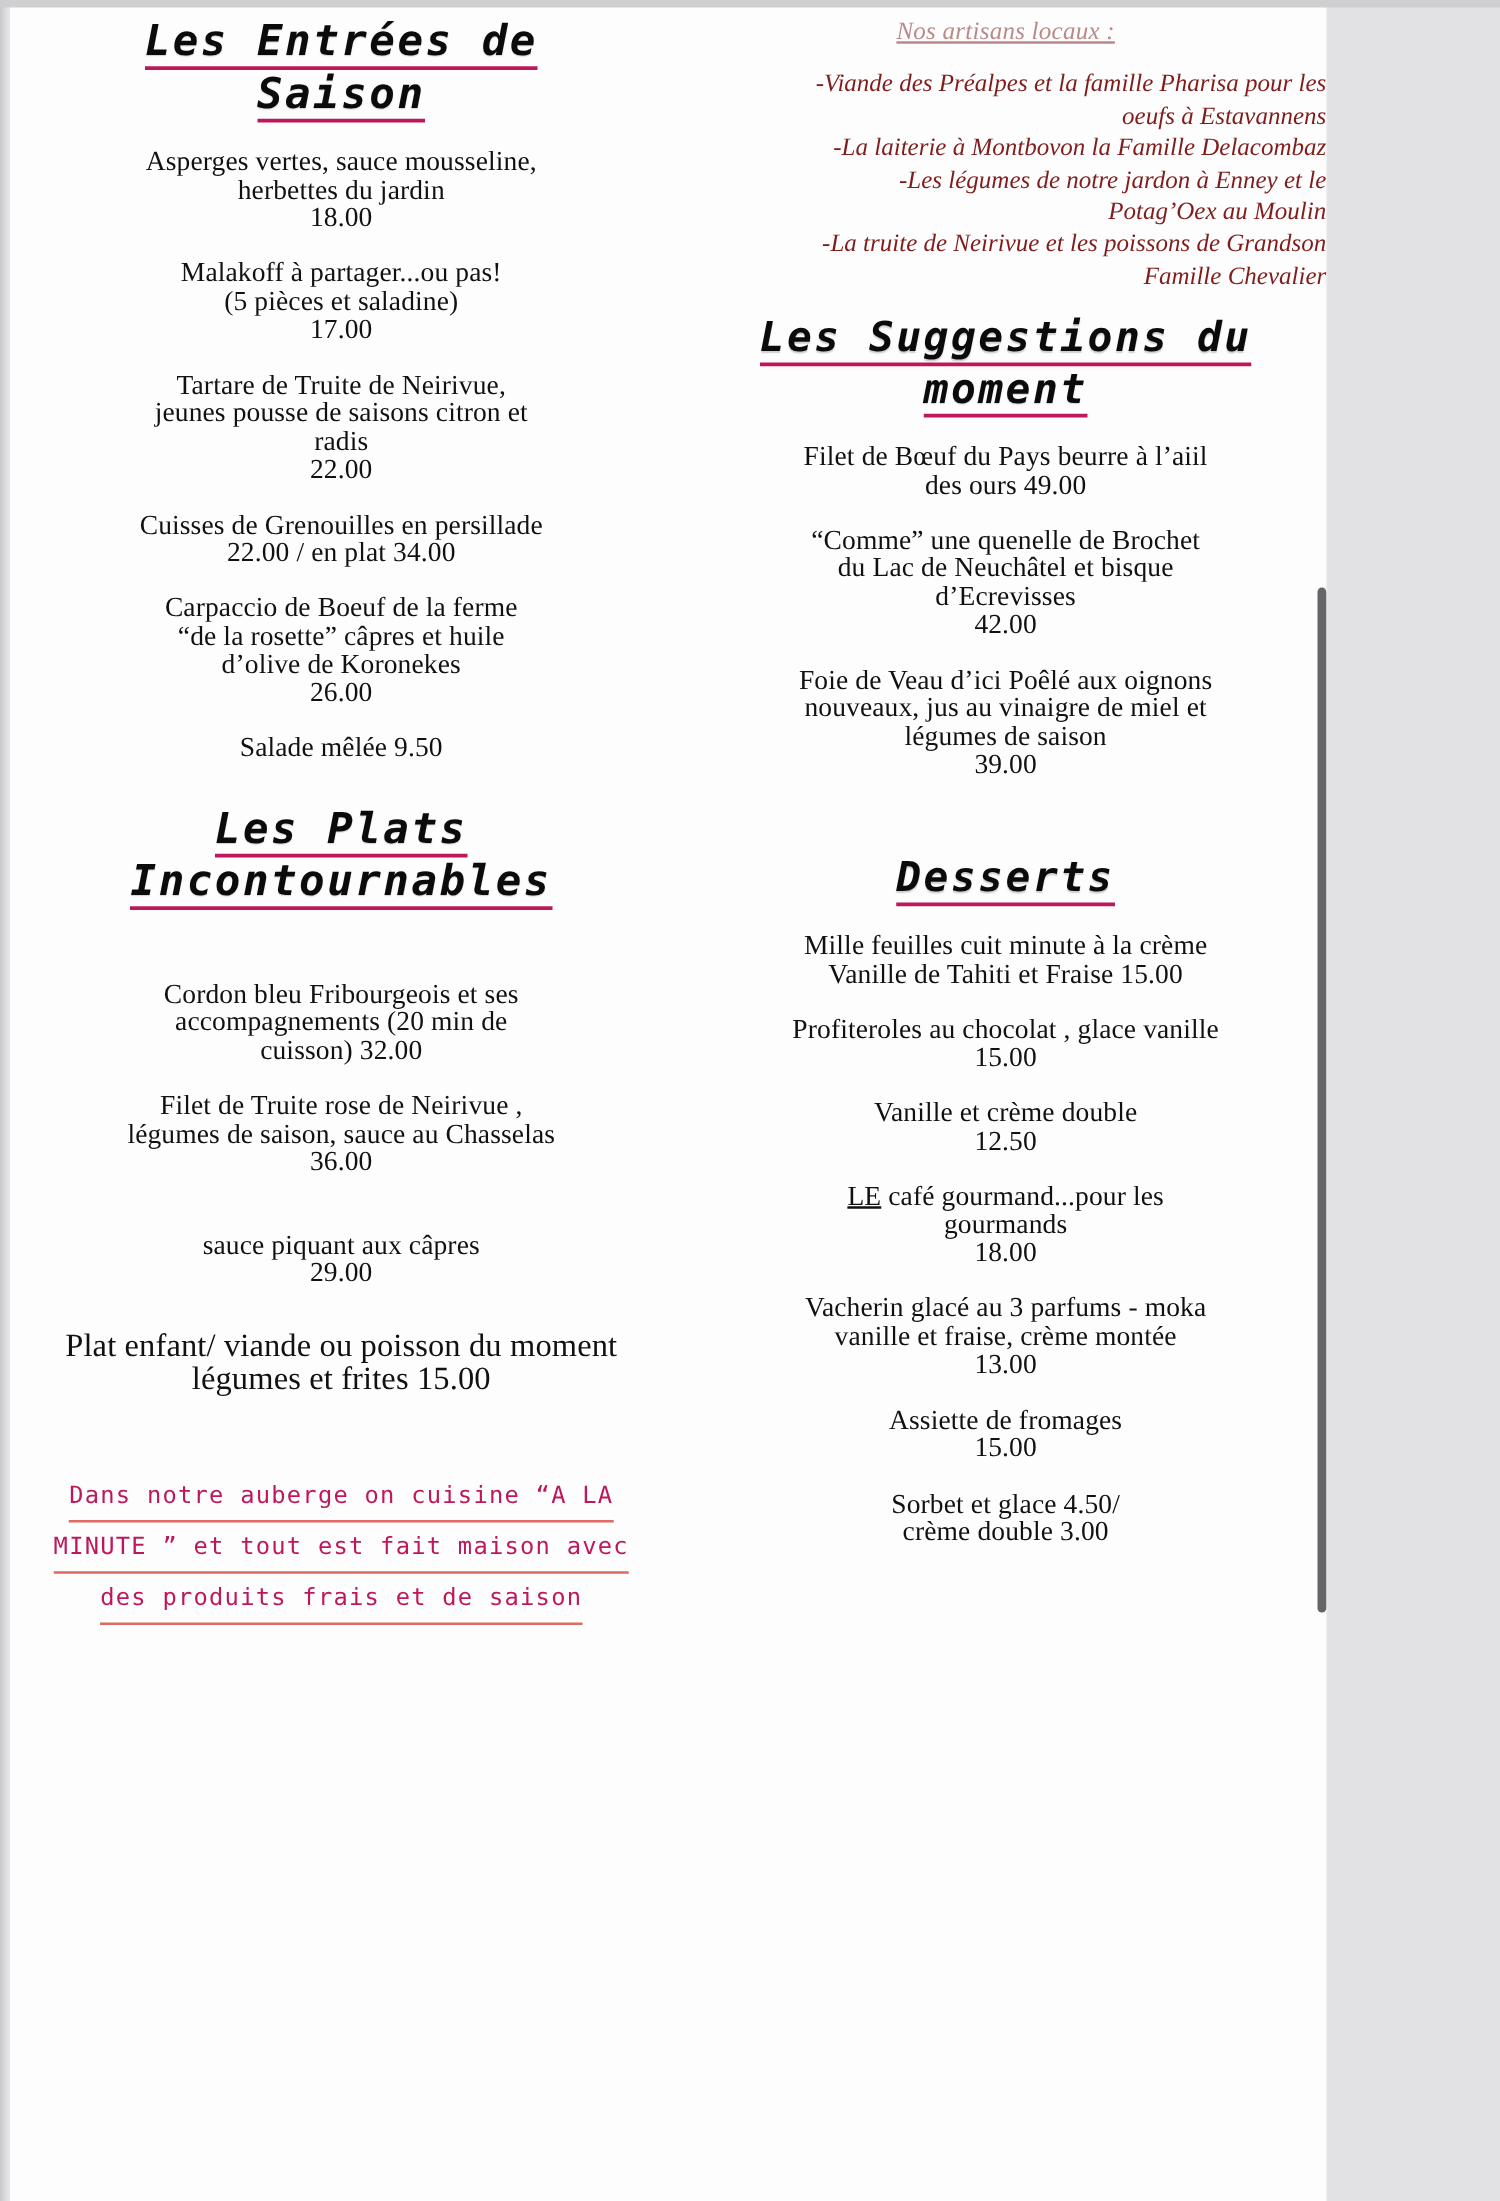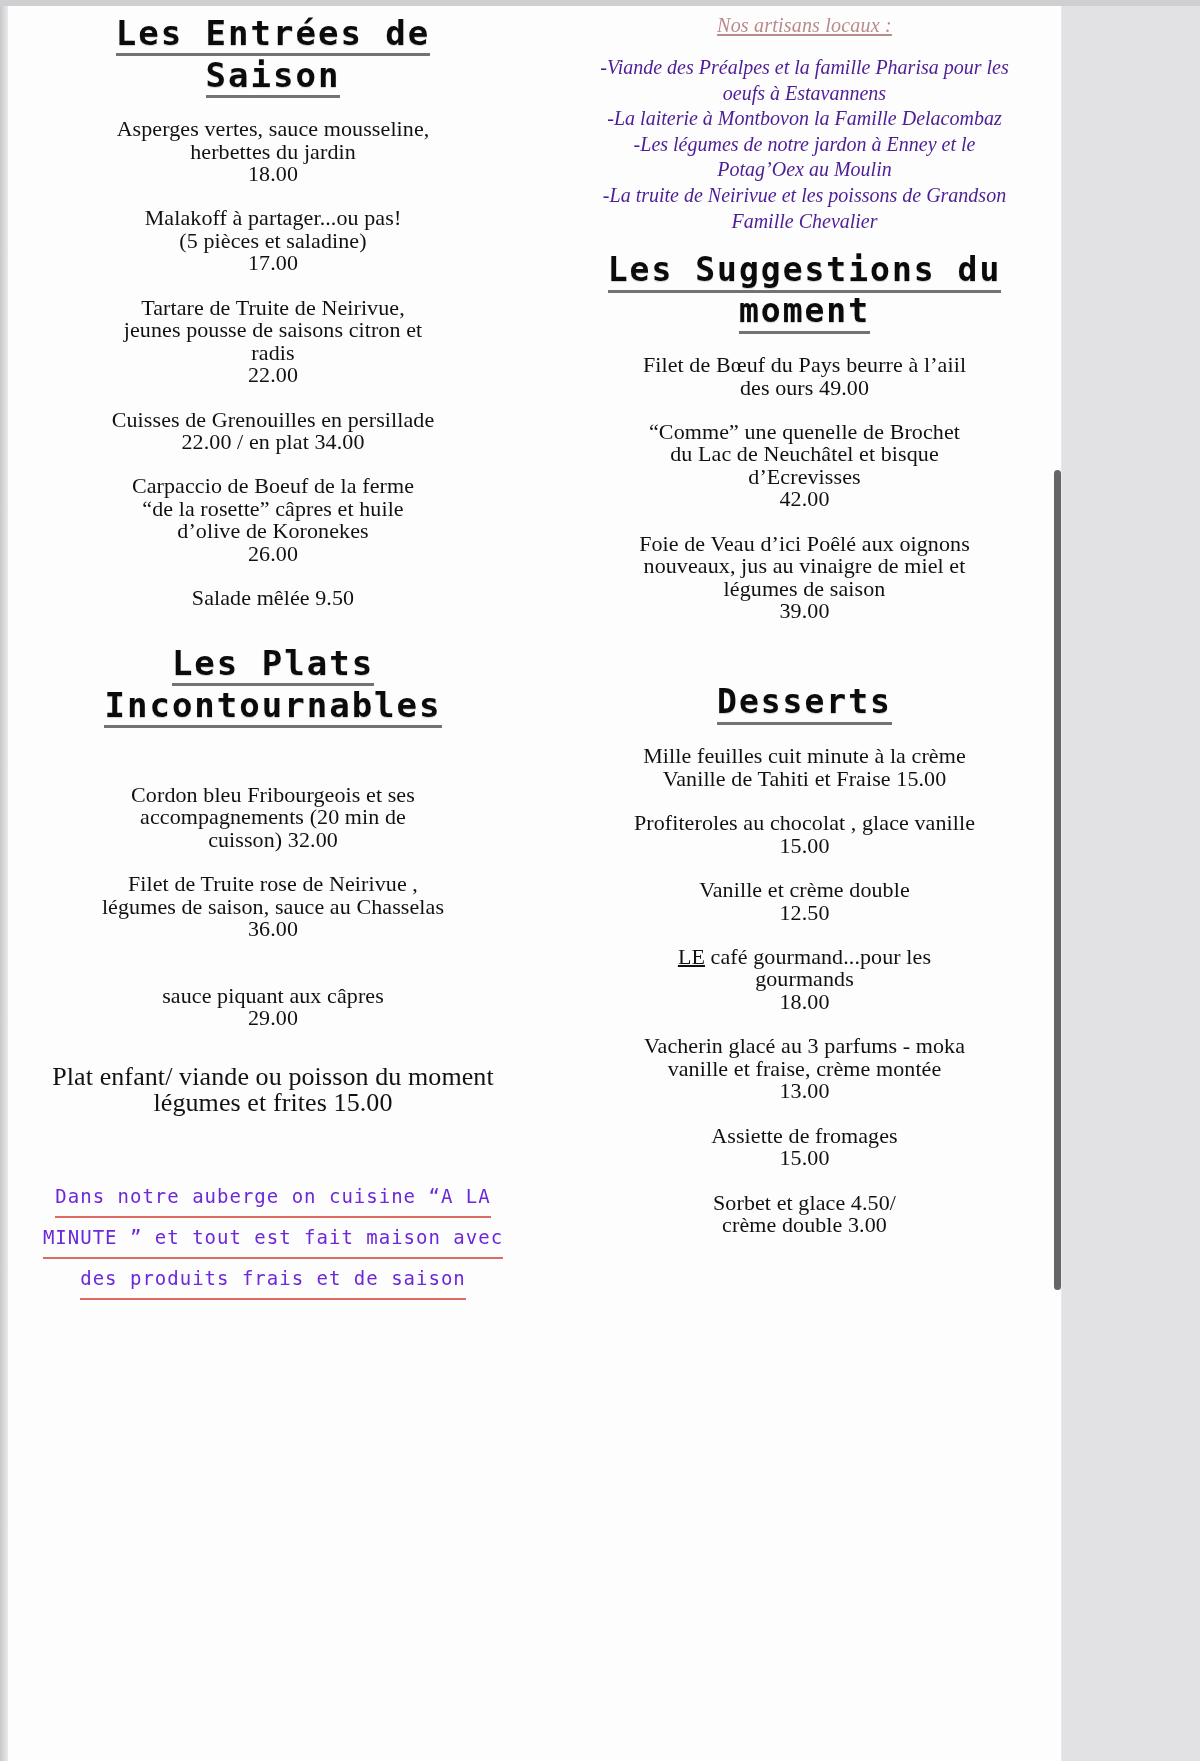--- a/index.html
+++ b/index.html
@@ -79,23 +79,24 @@
     font-family: "DejaVu Sans Mono", "Liberation Mono", monospace;
     font-weight: 700;
     text-align: center;
     color: #0b0b0b;
     letter-spacing: 2px;
     line-height: 1.12;
     margin: 0;
     text-shadow: 0 1px 1px rgba(150,150,150,.45);
   }
   .heading span {
-    border-bottom: 3px solid #737373;
+    border-bottom: 3px solid #be185d;
     padding-bottom: 1px;
     display: inline-block;
+    font-style: italic;
   }
   .h-entrees { font-size: 34px; }
   .h-plats   { font-size: 34px; }
   .h-sugg    { font-size: 33px; }
   .h-dess    { font-size: 33px; }
 
   
   .item {
     text-align: center;
     color: #111;
@@ -114,35 +115,35 @@
     text-align: center;
     color: #b98a89;
     font-style: italic;
     font-size: 20px;
     text-decoration: underline;
     text-underline-offset: 2px;
     margin: 10px 0 18px 0;
     letter-spacing: .2px;
   }
   .artisans-list {
-    text-align: center;
-    color: #4c1d95;
+    text-align: right;
+    color: #7f1d1d;
     font-style: italic;
     font-size: 20px;
     line-height: 1.28;
     margin: 0 0 18px 0;
   }
   .artisans-list div { margin: 0; }
 
   
   .footer-note {
     margin-top: 60px;
     text-align: center;
     font-family: "DejaVu Sans Mono", "Liberation Mono", monospace;
-    color: #6d28d9;
+    color: #be185d;
     font-size: 19px;
     line-height: 2.0;
     letter-spacing: 1px;
   }
   .footer-note span {
     border-bottom: 2px solid #dd6a63;
     display: inline-block;
     padding-bottom: 1px;
   }
 

